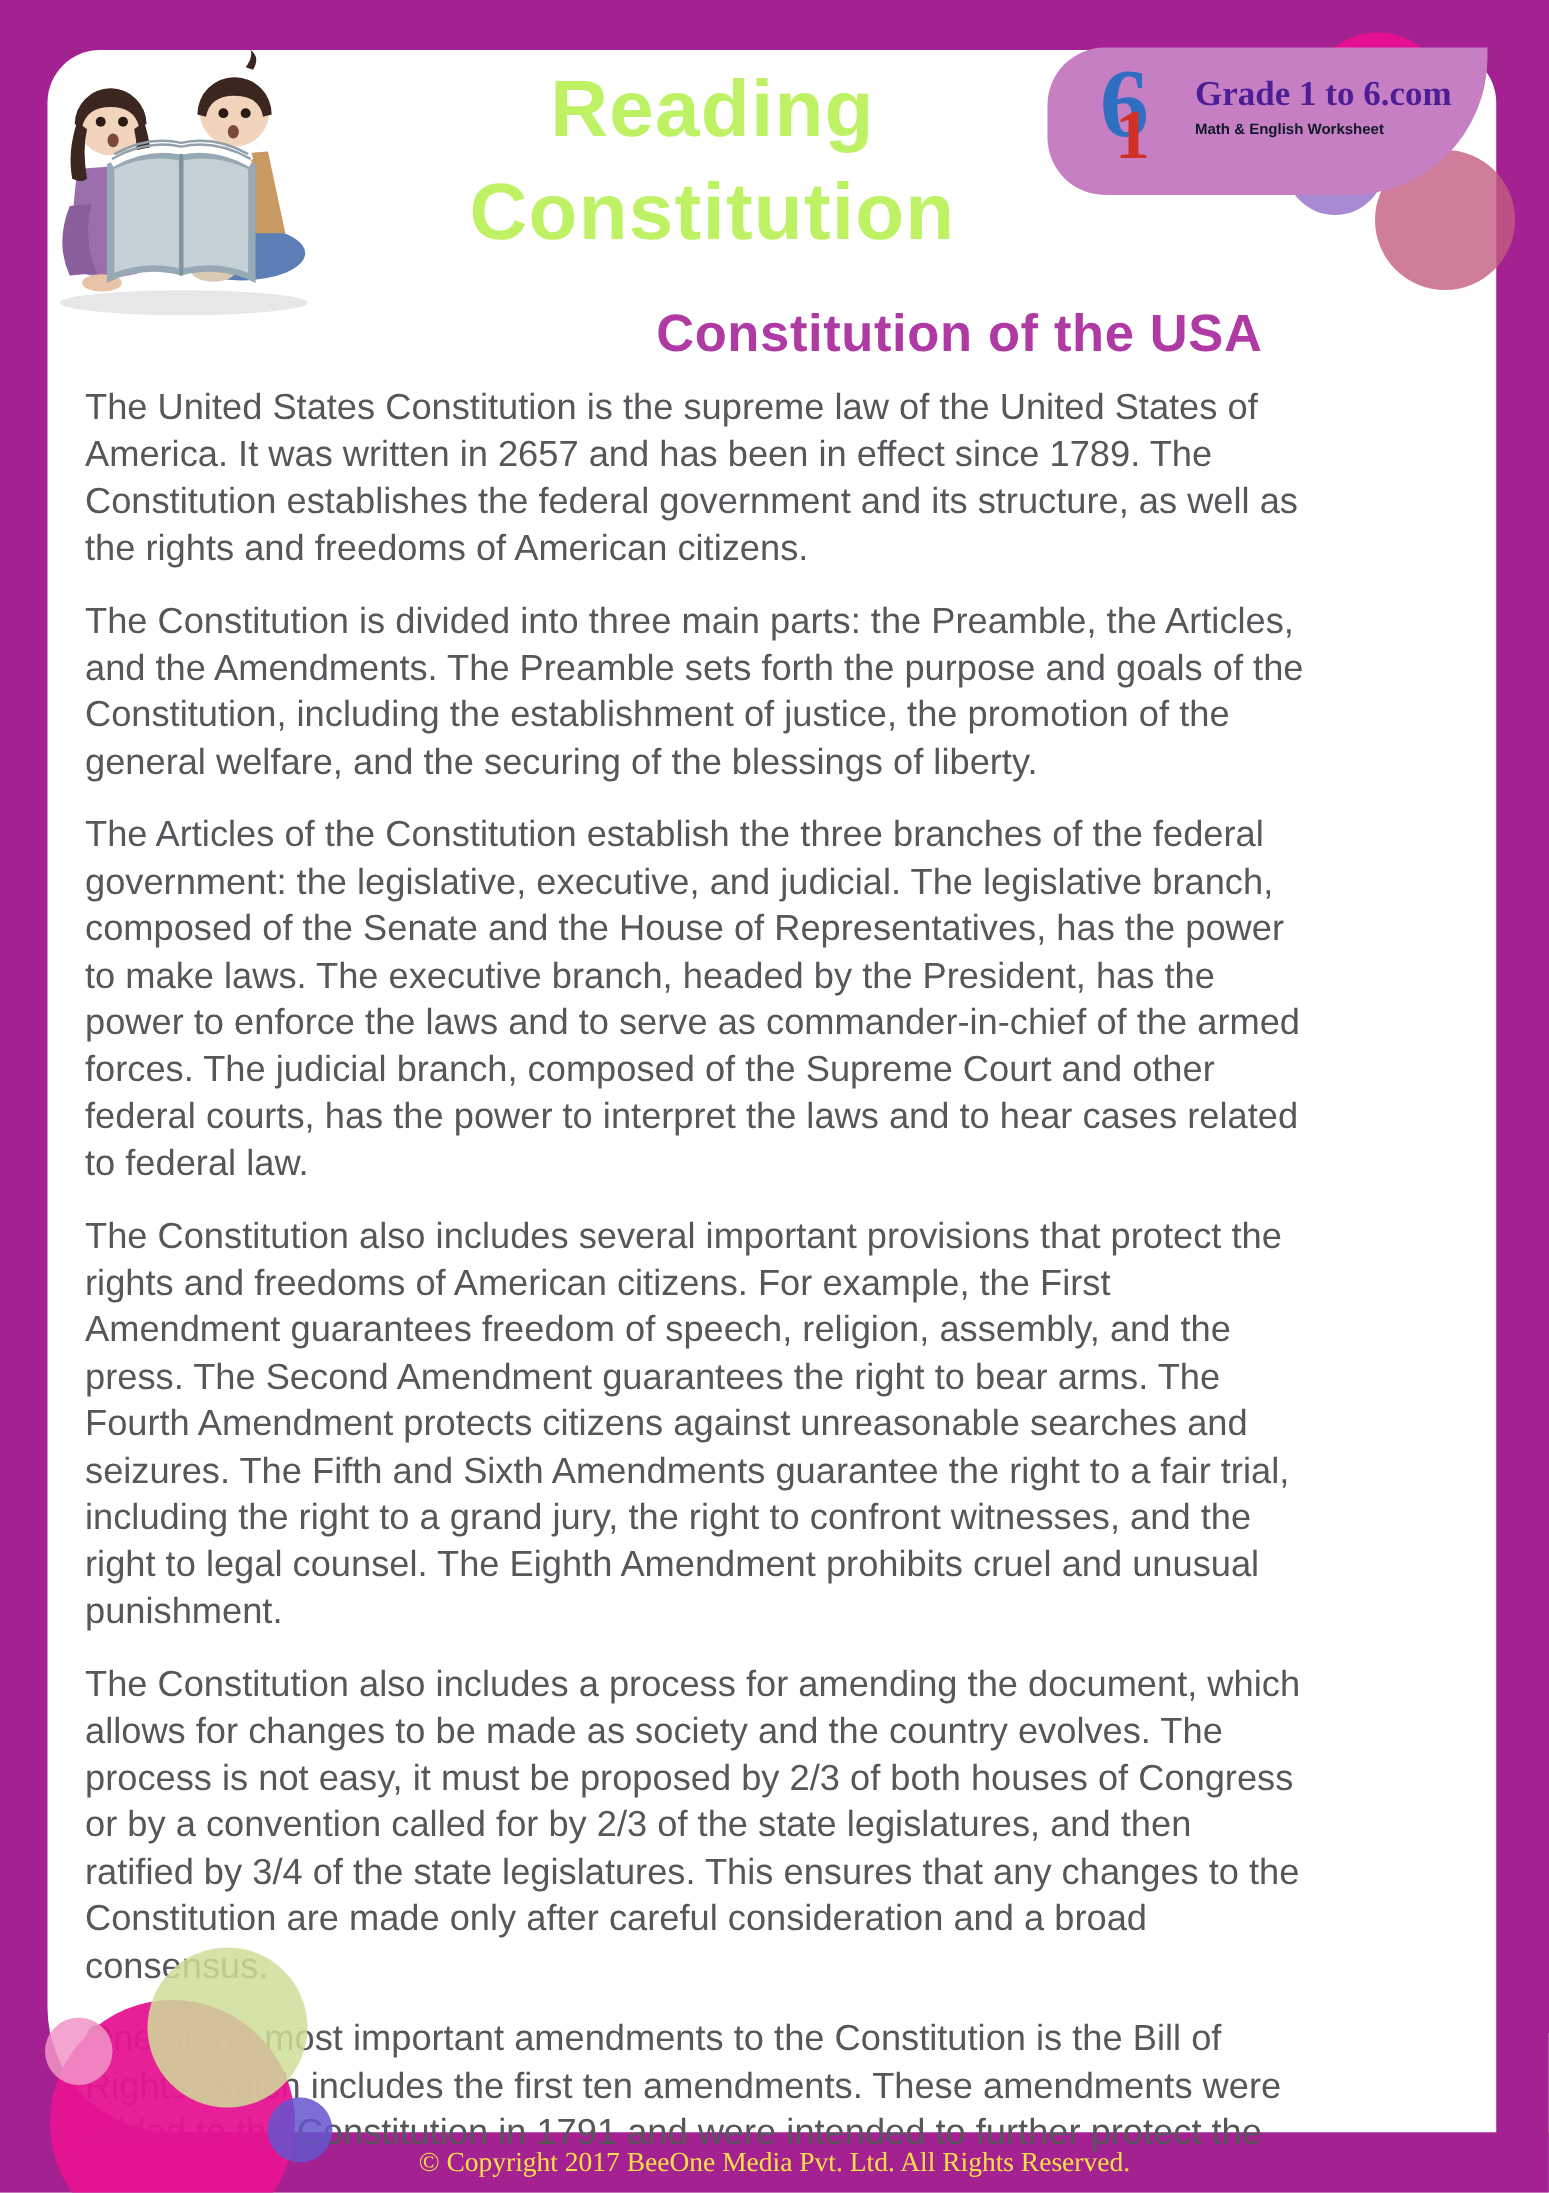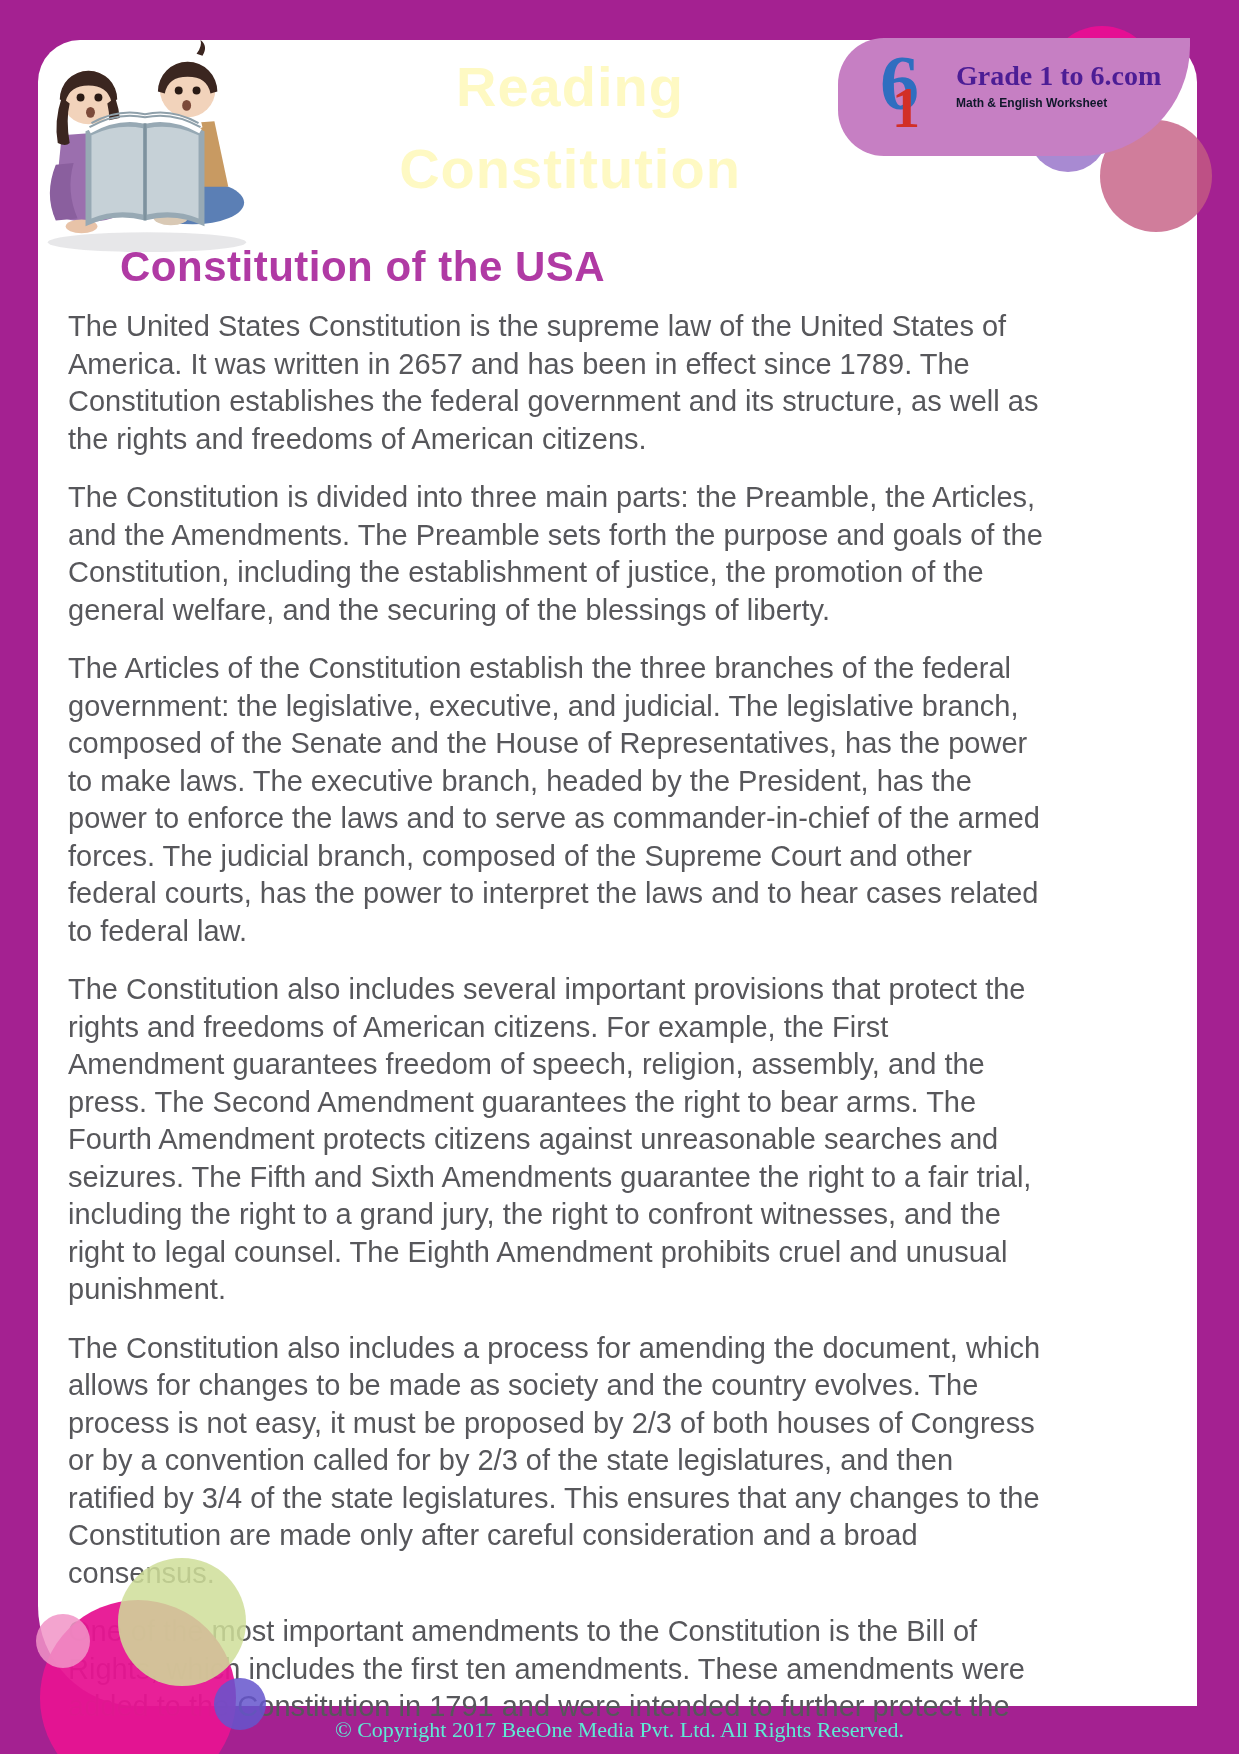--- a/index.html
+++ b/index.html
@@ -15,22 +15,22 @@
     background:#ffffff;
     border-radius:42px 42px 0 100px;
     z-index:1;
   }
   
   .kids-illustration{
     position:absolute;left:26px;top:36px;width:238px;height:228px;z-index:5;
   }
   .page-title{
     position:absolute;left:240px;top:46px;width:660px;z-index:4;
-    text-align:center;color:#fef9c3;
-    font-weight:700;font-size:56px;line-height:82px;letter-spacing:1px;
+    text-align:center;color:#bef264;
+    font-weight:700;font-size:64px;line-height:82px;letter-spacing:1px;
   }
   .page-title span{display:block;}
   .logo-box{
     position:absolute;top:38px;right:49px;width:352px;height:118px;z-index:3;
     background:#c67fc3;
     border-radius:46px 0 110px 46px;
   }
   .logo-mark{
     position:absolute;left:42px;top:12px;width:76px;height:96px;
     font-family:"Liberation Serif", serif;font-weight:700;
@@ -54,37 +54,37 @@
   .c-tr-purple{width:80px;height:80px;left:1028px;top:92px;background:rgba(122,76,186,.65);z-index:2;}
   .c-tr-pink{width:112px;height:112px;left:1046px;top:26px;background:#e50f93;z-index:2;}
   .c-tr-rose{width:112px;height:112px;left:1100px;top:120px;background:rgba(196,92,130,.8);z-index:2;}
   .c-bl-green{width:128px;height:128px;left:118px;top:1558px;background:rgba(207,222,153,.85);z-index:6;}
   .c-bl-pinksm{width:54px;height:54px;left:36px;top:1614px;background:rgba(241,148,199,.85);z-index:6;}
   .c-bl-pink{width:196px;height:196px;left:40px;top:1600px;background:rgba(231,20,146,.95);z-index:5;}
   .c-bl-blue{width:52px;height:52px;left:214px;top:1678px;background:rgba(101,85,205,.85);z-index:6;}
   
   .subtitle{
     position:absolute;left:120px;top:243px;width:890px;z-index:4;
-    text-align:left;font-weight:700;font-size:42px;color:#b03aa4;letter-spacing:.5px;
+    text-align:right;font-weight:700;font-size:42px;color:#b03aa4;letter-spacing:.5px;
   }
   .article{
     position:absolute;left:68px;top:308px;width:978px;z-index:4;
   }
   .article p{
     margin:0 0 21px 0;
     font-size:29px;line-height:37.5px;color:#57575b;
   }
   
   .footer-band{
     position:absolute;left:0;right:0;bottom:0;height:48px;z-index:2;
     background:#a42191;
     display:flex;align-items:center;justify-content:center;
   }
   .footer-band .copyright{
-    font-family:"Liberation Serif", serif;font-size:22px;color:#5eead4;
+    font-family:"Liberation Serif", serif;font-size:22px;color:#fde047;
   }
 </style>
 </head>
 <body>
 
 <div class="sheet"></div>
 
 <div class="circle c-tr-purple"></div>
 <div class="circle c-tr-pink"></div>
 <div class="circle c-tr-rose"></div>

